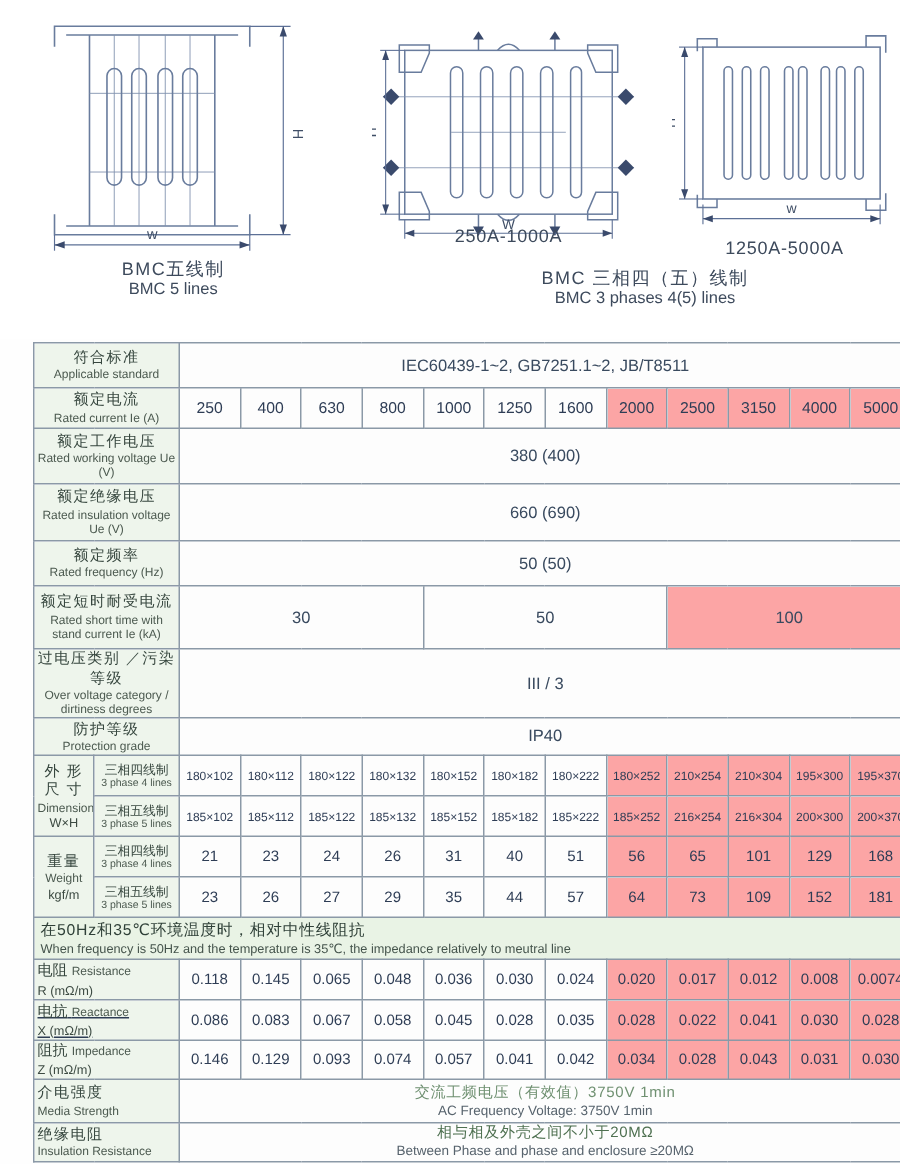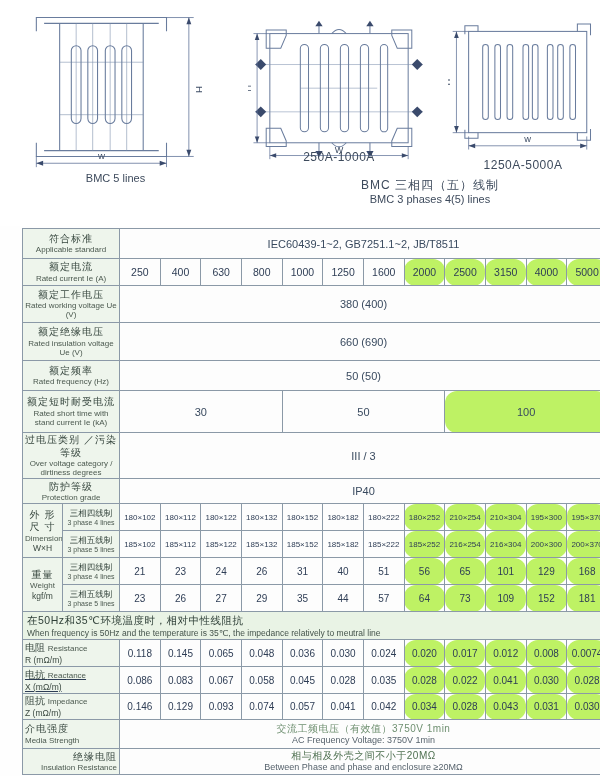--- a/index.html
+++ b/index.html
@@ -24,21 +24,21 @@
   td.lbl{background:#eef5ec;padding:1px 2px;}
   td.lbl .zh{display:block;font-size:10px;color:#36463e;letter-spacing:1px;line-height:1.25;white-space:pre-line;}
   td.lbl .en{display:block;font-size:8px;color:#4b594f;line-height:1.15;}
   td.lbl .inline .zh,td.lbl .inline .en{display:inline;letter-spacing:0;}
   td.lbl .unit{display:block;font-size:8.5px;color:#3c4a42;line-height:1.2;}
   td.sub .zh{font-size:8.5px;letter-spacing:0;}
   td.sub .en{font-size:7px;}
   td.val{font-size:11px;color:#394a5f;}
   td.dimv{font-size:8px;letter-spacing:0;}
   tr.rcur td{font-size:10.5px;}
-  td.tint{background:#bef264;border-radius:12px;}
+  td.tint{background:#fca5a5;}
   td.note{background:#e9f3e5;text-align:left;padding:1px 4px;}
   td.note .nzh{display:block;font-size:10.5px;color:#2f4038;letter-spacing:0.5px;}
   td.note .nen{display:block;font-size:8.5px;color:#44534b;}
   td.val2 .vzh{display:block;font-size:10px;color:#6f9071;letter-spacing:0.5px;line-height:1.3;}
   td.val2 .ven{display:block;font-size:9px;color:#57636d;line-height:1.25;}
   td.val2g .vzh{color:#4e7050;}
   tr.r1{height:30px}tr.r2{height:27px}tr.r3{height:37px}tr.r4{height:38px}
   tr.r5{height:30px}tr.r6{height:42px}tr.r7{height:46px}tr.r8{height:25px}
   tr.r9,tr.r10,tr.r11,tr.r12{height:27px}
   tr.r13{height:28px}tr.r14{height:27px}tr.r15{height:27px}tr.r16{height:23px}
@@ -83,20 +83,21 @@
           <path class="bolt" d="M175 159 l-2.5 -7 h5 z"></path>
         <text class="dimtxt" x="182" y="90" transform="rotate(90 182 90)" text-anchor="middle">H</text>
         <line class="dim" x1="18" y1="159" x2="18" y2="170"></line>
           <line class="dim" x1="152" y1="159" x2="152" y2="170"></line>
         <line class="dim" x1="18" y1="166" x2="152" y2="166"></line>
         <path class="bolt" d="M18 166 l7 -2.5 v5 z"></path>
           <path class="bolt" d="M152 166 l-7 -2.5 v5 z"></path>
         <text class="dimtxt" x="85" y="162" text-anchor="middle" font-size="9">w</text>
       </svg>
       <div class="cap" style="left:10px;top:170px;width:175px;position:absolute;">
+        <span class="zhline">BMC五线制</span>
         <span class="enline">BMC 5 lines</span>
       </div>
     </div>
 
     <div class="diag" style="left:248px;top:16px;">
       <svg width="182" height="148" viewBox="0 0 200 160">
         <rect class="ln" x="24" y="18" width="152" height="120"></rect>
         <path class="ln" d="M20 34 V14 H42 V20 L36 34 Z"></path>
           <path class="ln" d="M180 34 V14 H158 V20 L164 34 Z"></path>
         <path class="ln" d="M20 122 V142 H42 V136 L36 122 Z"></path>
@@ -433,21 +434,21 @@
           <span class="zh">介电强度</span>
           <span class="en">Media Strength</span>
         </td>
         <td class="val2" colspan="12">
           <span class="vzh">交流工频电压（有效值）3750V 1min</span>
           <span class="ven">AC Frequency Voltage: 3750V 1min</span>
         </td>
       </tr>
 
       <tr class="r18">
-        <td class="lbl" colspan="2" style="text-align:right;">
+        <td class="lbl" colspan="2" style="text-align:left;">
           <span class="zh">绝缘电阻</span>
           <span class="en">Insulation Resistance</span>
         </td>
         <td class="val2 val2g" colspan="12">
           <span class="vzh">相与相及外壳之间不小于20MΩ</span>
           <span class="ven">Between Phase and phase and enclosure ≥20MΩ</span>
         </td>
       </tr>
     </tbody>
       </table>

